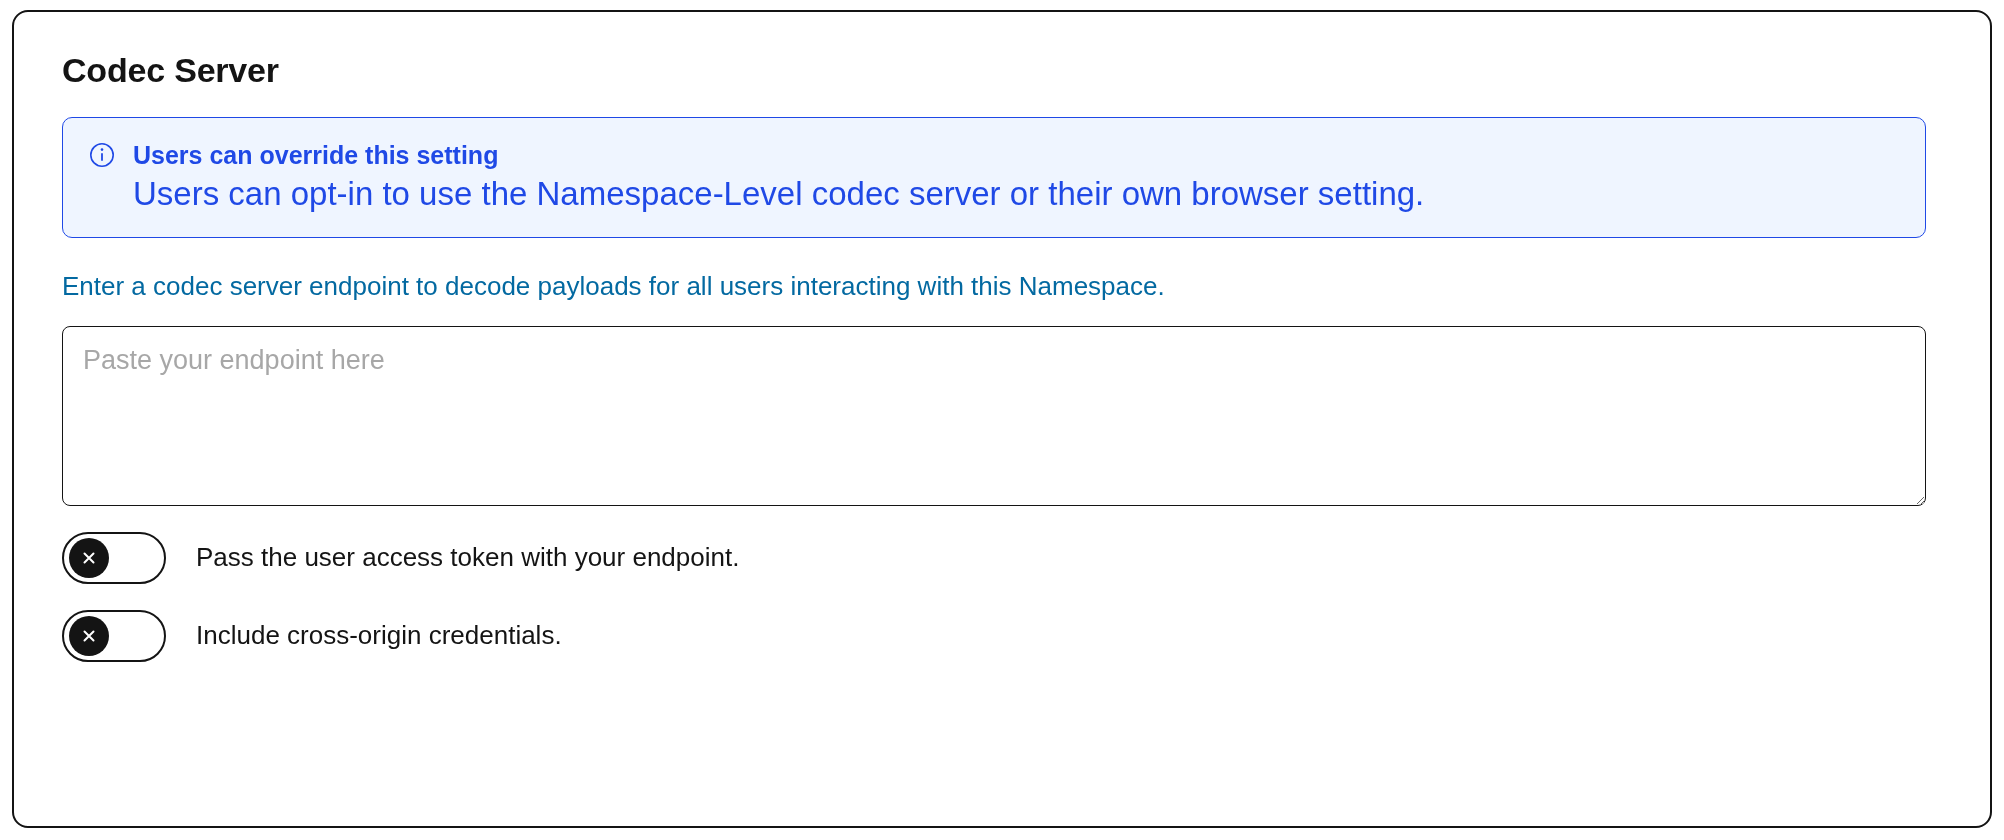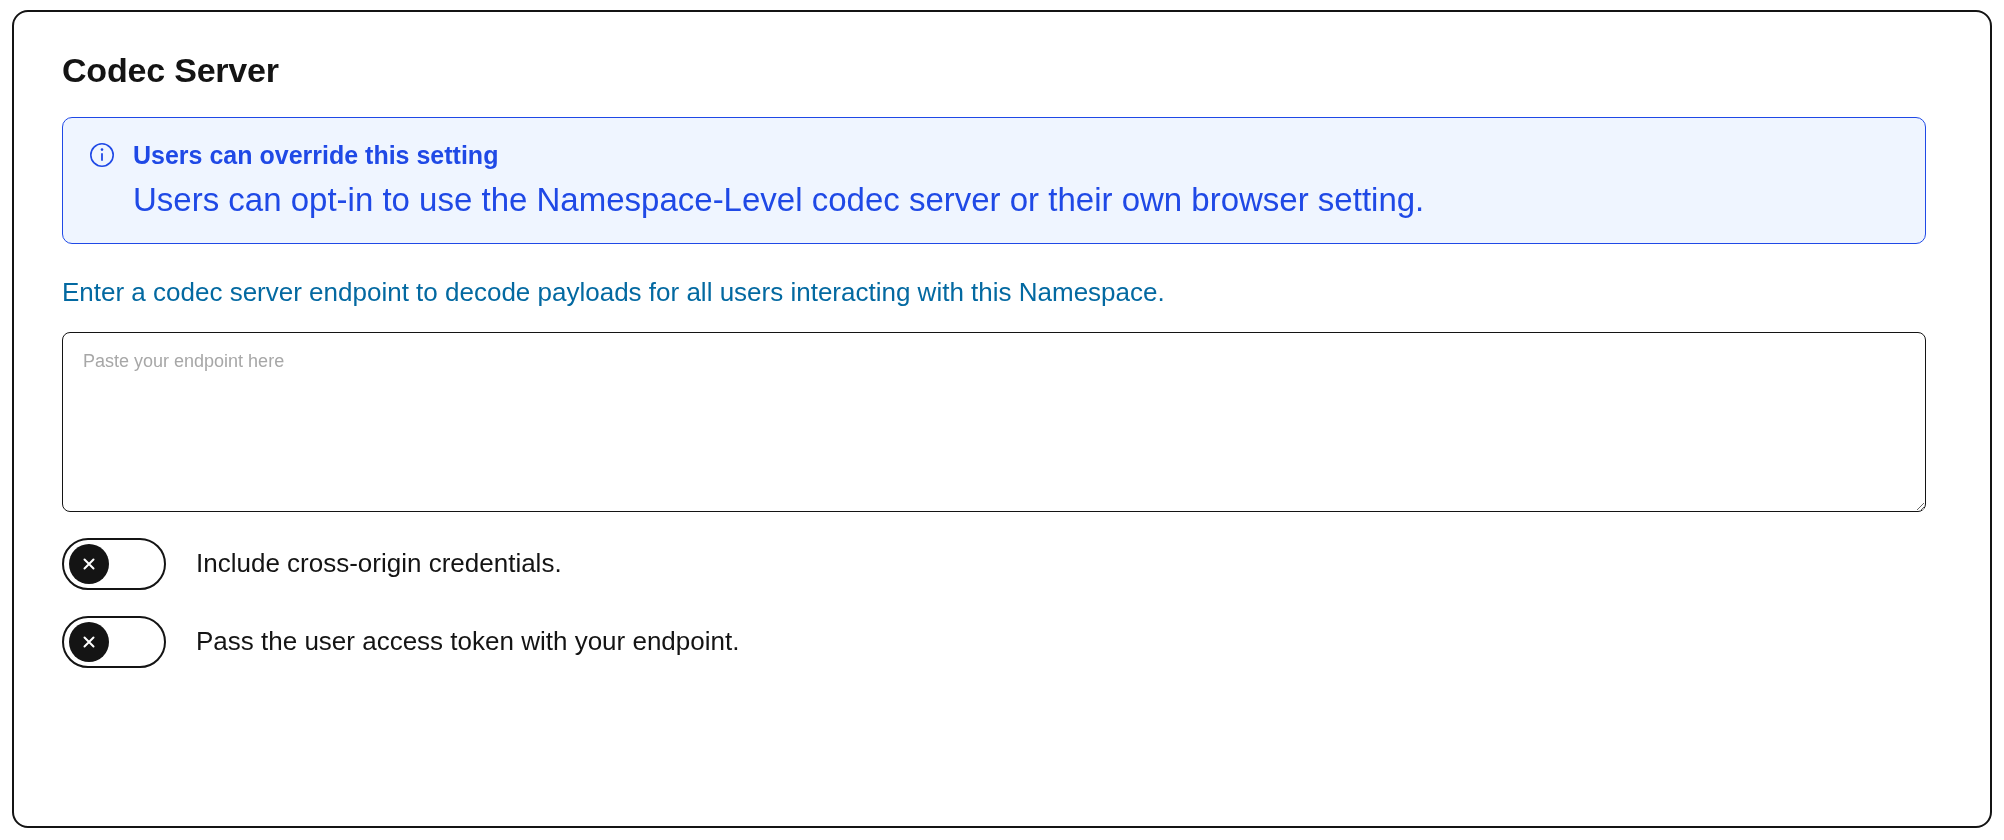--- a/index.html
+++ b/index.html
@@ -57,21 +57,21 @@
     flex: 0 0 auto;
     width: 26px;
     height: 26px;
     margin-top: 2px;
   }
   .info-icon svg { display: block; }
 
   .callout-body {
     display: flex;
     flex-direction: column;
-    gap: 10px;
+    gap: 4px;
     padding-top: 1px;
   }
   .callout-title {
     font-size: 25px;
     font-weight: 700;
     color: #1f49e6;
     line-height: 1.15;
   }
   .callout-text {
     font-size: 33px;
@@ -89,21 +89,21 @@
 
   .endpoint-input {
     box-sizing: border-box;
     display: block;
     width: 1864px;
     height: 180px;
     border: 1.6px solid #141414;
     border-radius: 8px;
     padding: 18px 20px;
     font-family: "Liberation Sans", sans-serif;
-    font-size: 18px;
+    font-size: 27px;
     color: #141414;
     background: #ffffff;
     resize: vertical;
     outline: none;
   }
   .endpoint-input::placeholder {
     color: #a7a7a7;
   }
 
   .toggle-row {
@@ -172,28 +172,28 @@
     <textarea class="endpoint-input" placeholder="Paste your endpoint here" style=""></textarea>
 
     <div class="toggle-row">
       <div class="toggle">
         <span class="knob">
           <svg width="20" height="20" viewBox="0 0 20 20" fill="none" xmlns="http://www.w3.org/2000/svg">
             <path d="M5.5 5.5 L14.5 14.5 M14.5 5.5 L5.5 14.5" stroke="#ffffff" stroke-width="2" stroke-linecap="round"></path>
           </svg>
         </span>
       </div>
-      <span class="toggle-label">Include cross-origin credentials.</span>
+      <span class="toggle-label">Pass the user access token with your endpoint.</span>
     </div>
 
     <div class="toggle-row">
       <div class="toggle">
         <span class="knob">
           <svg width="20" height="20" viewBox="0 0 20 20" fill="none" xmlns="http://www.w3.org/2000/svg">
             <path d="M5.5 5.5 L14.5 14.5 M14.5 5.5 L5.5 14.5" stroke="#ffffff" stroke-width="2" stroke-linecap="round"></path>
           </svg>
         </span>
       </div>
-      <span class="toggle-label">Pass the user access token with your endpoint.</span>
+      <span class="toggle-label">Include cross-origin credentials.</span>
     </div>
 
   </div>
 </div>
 
 </body></html>

